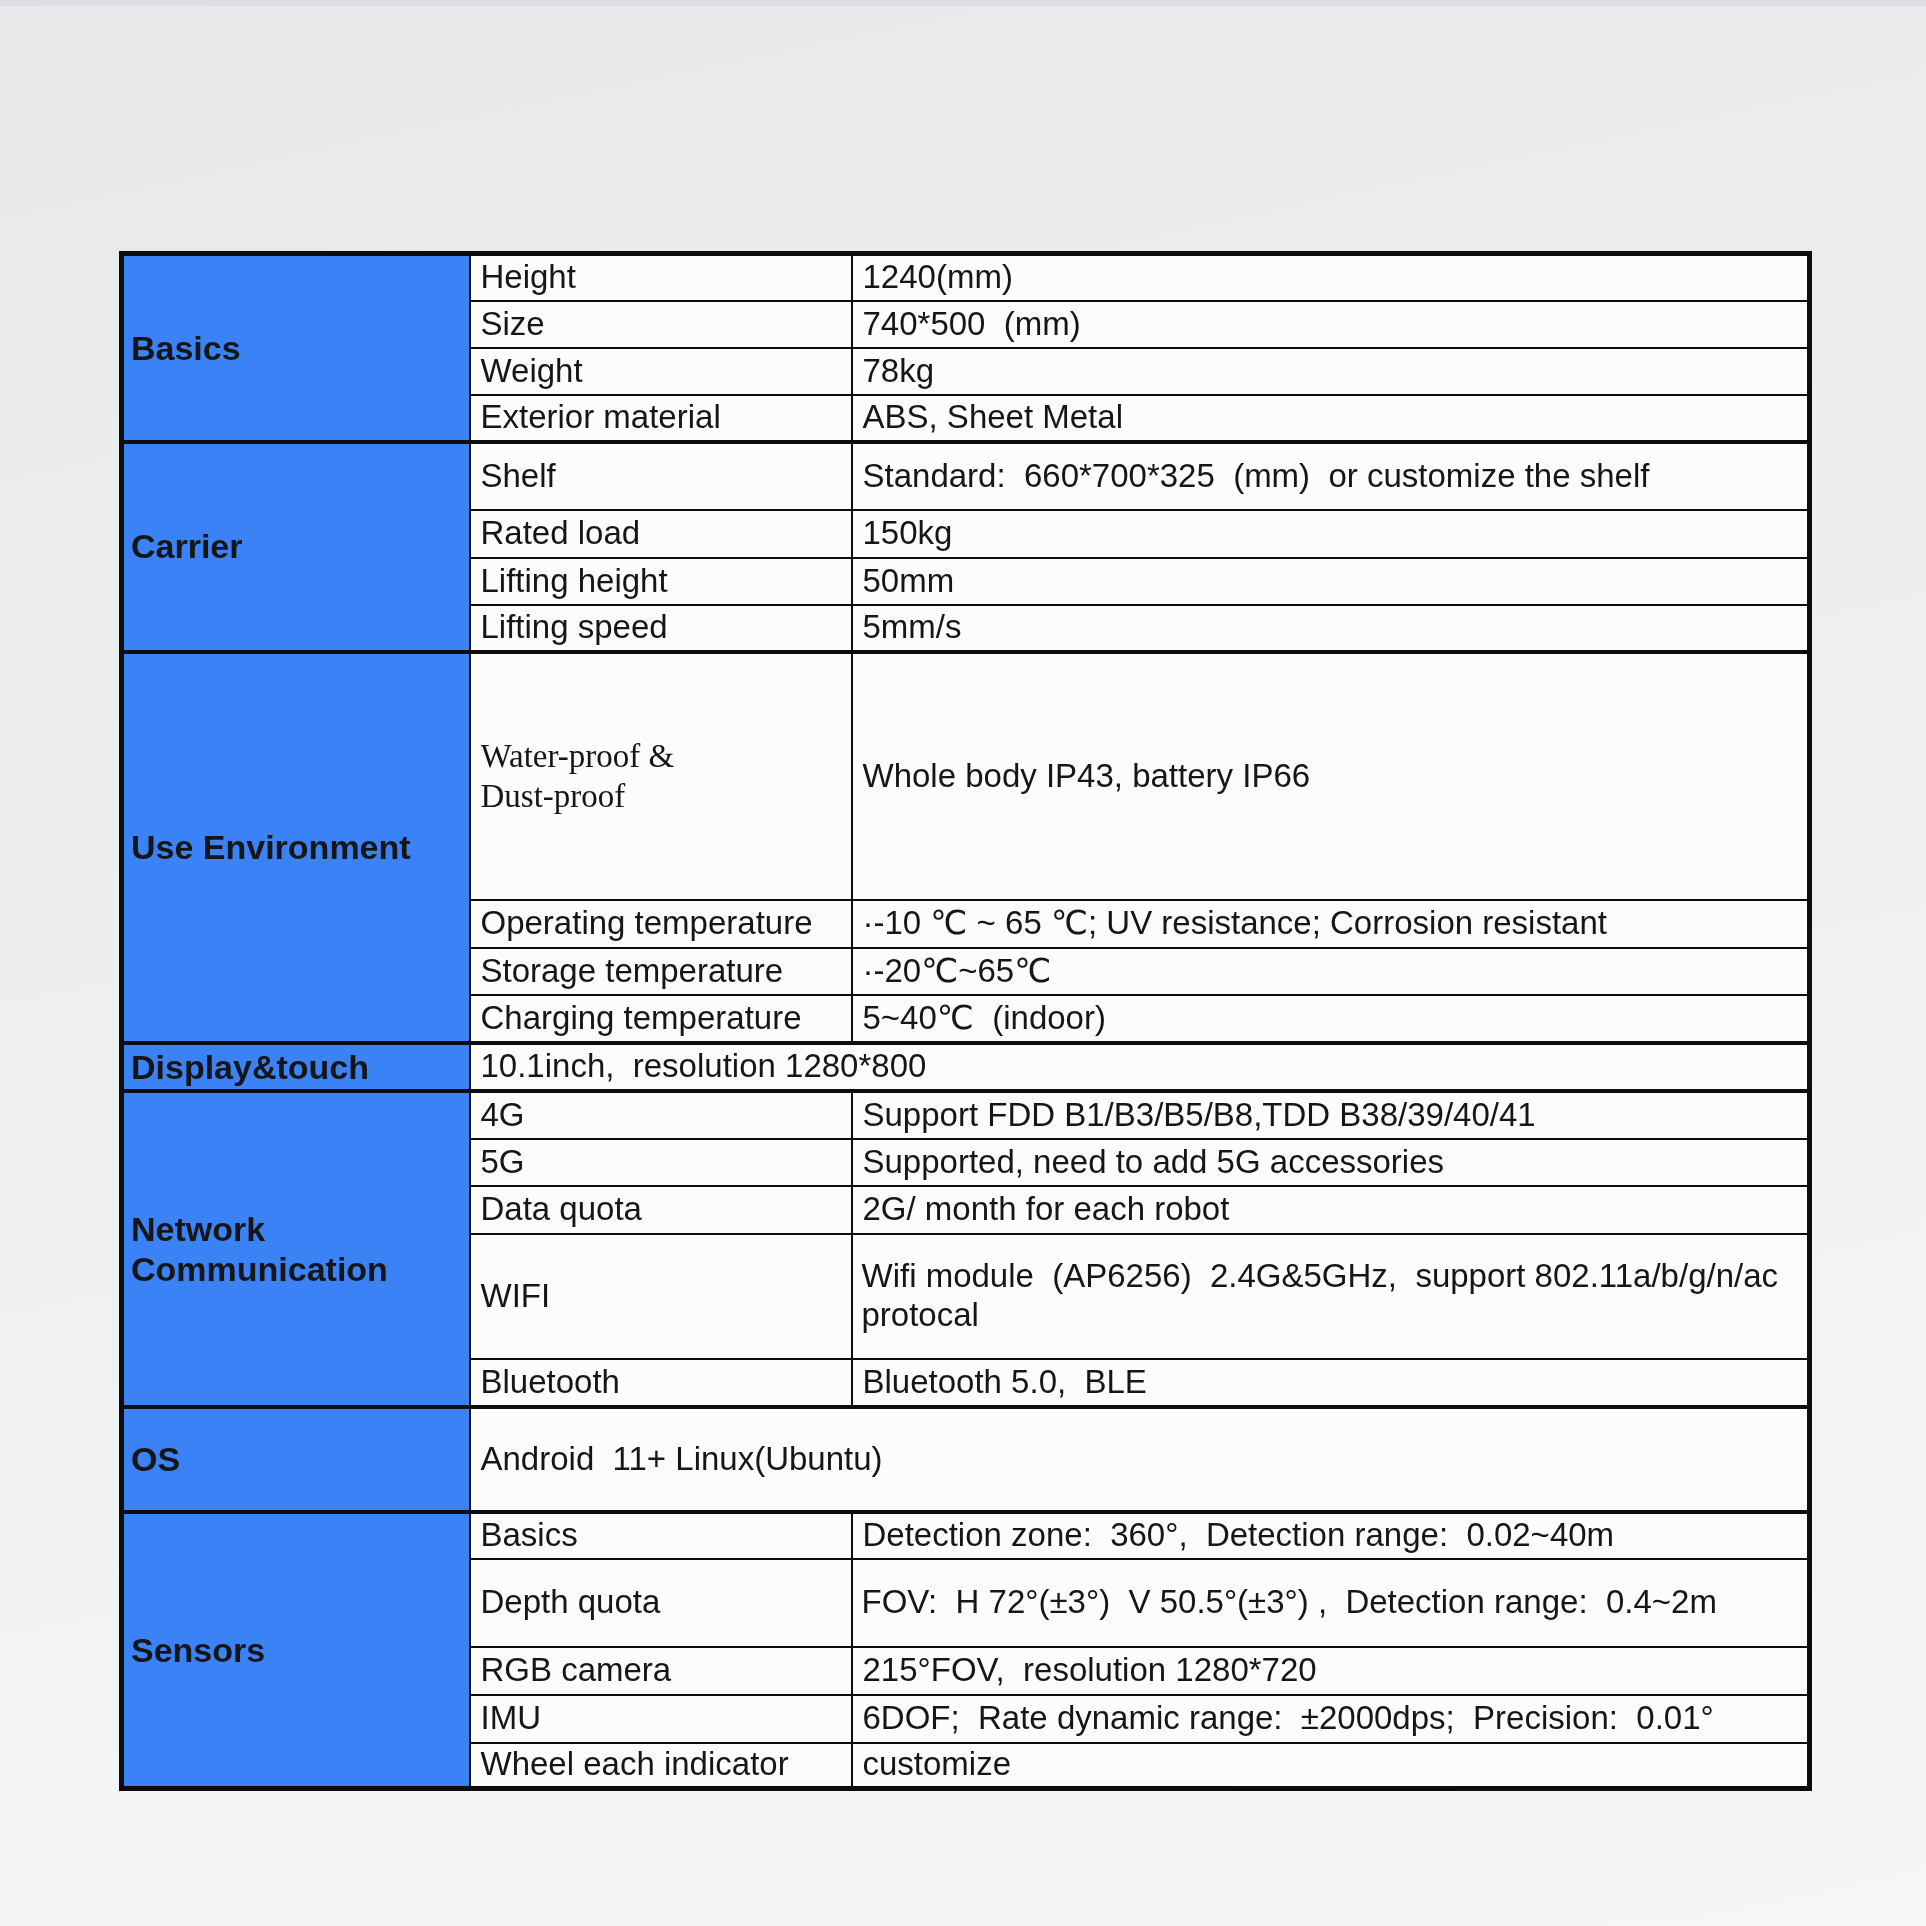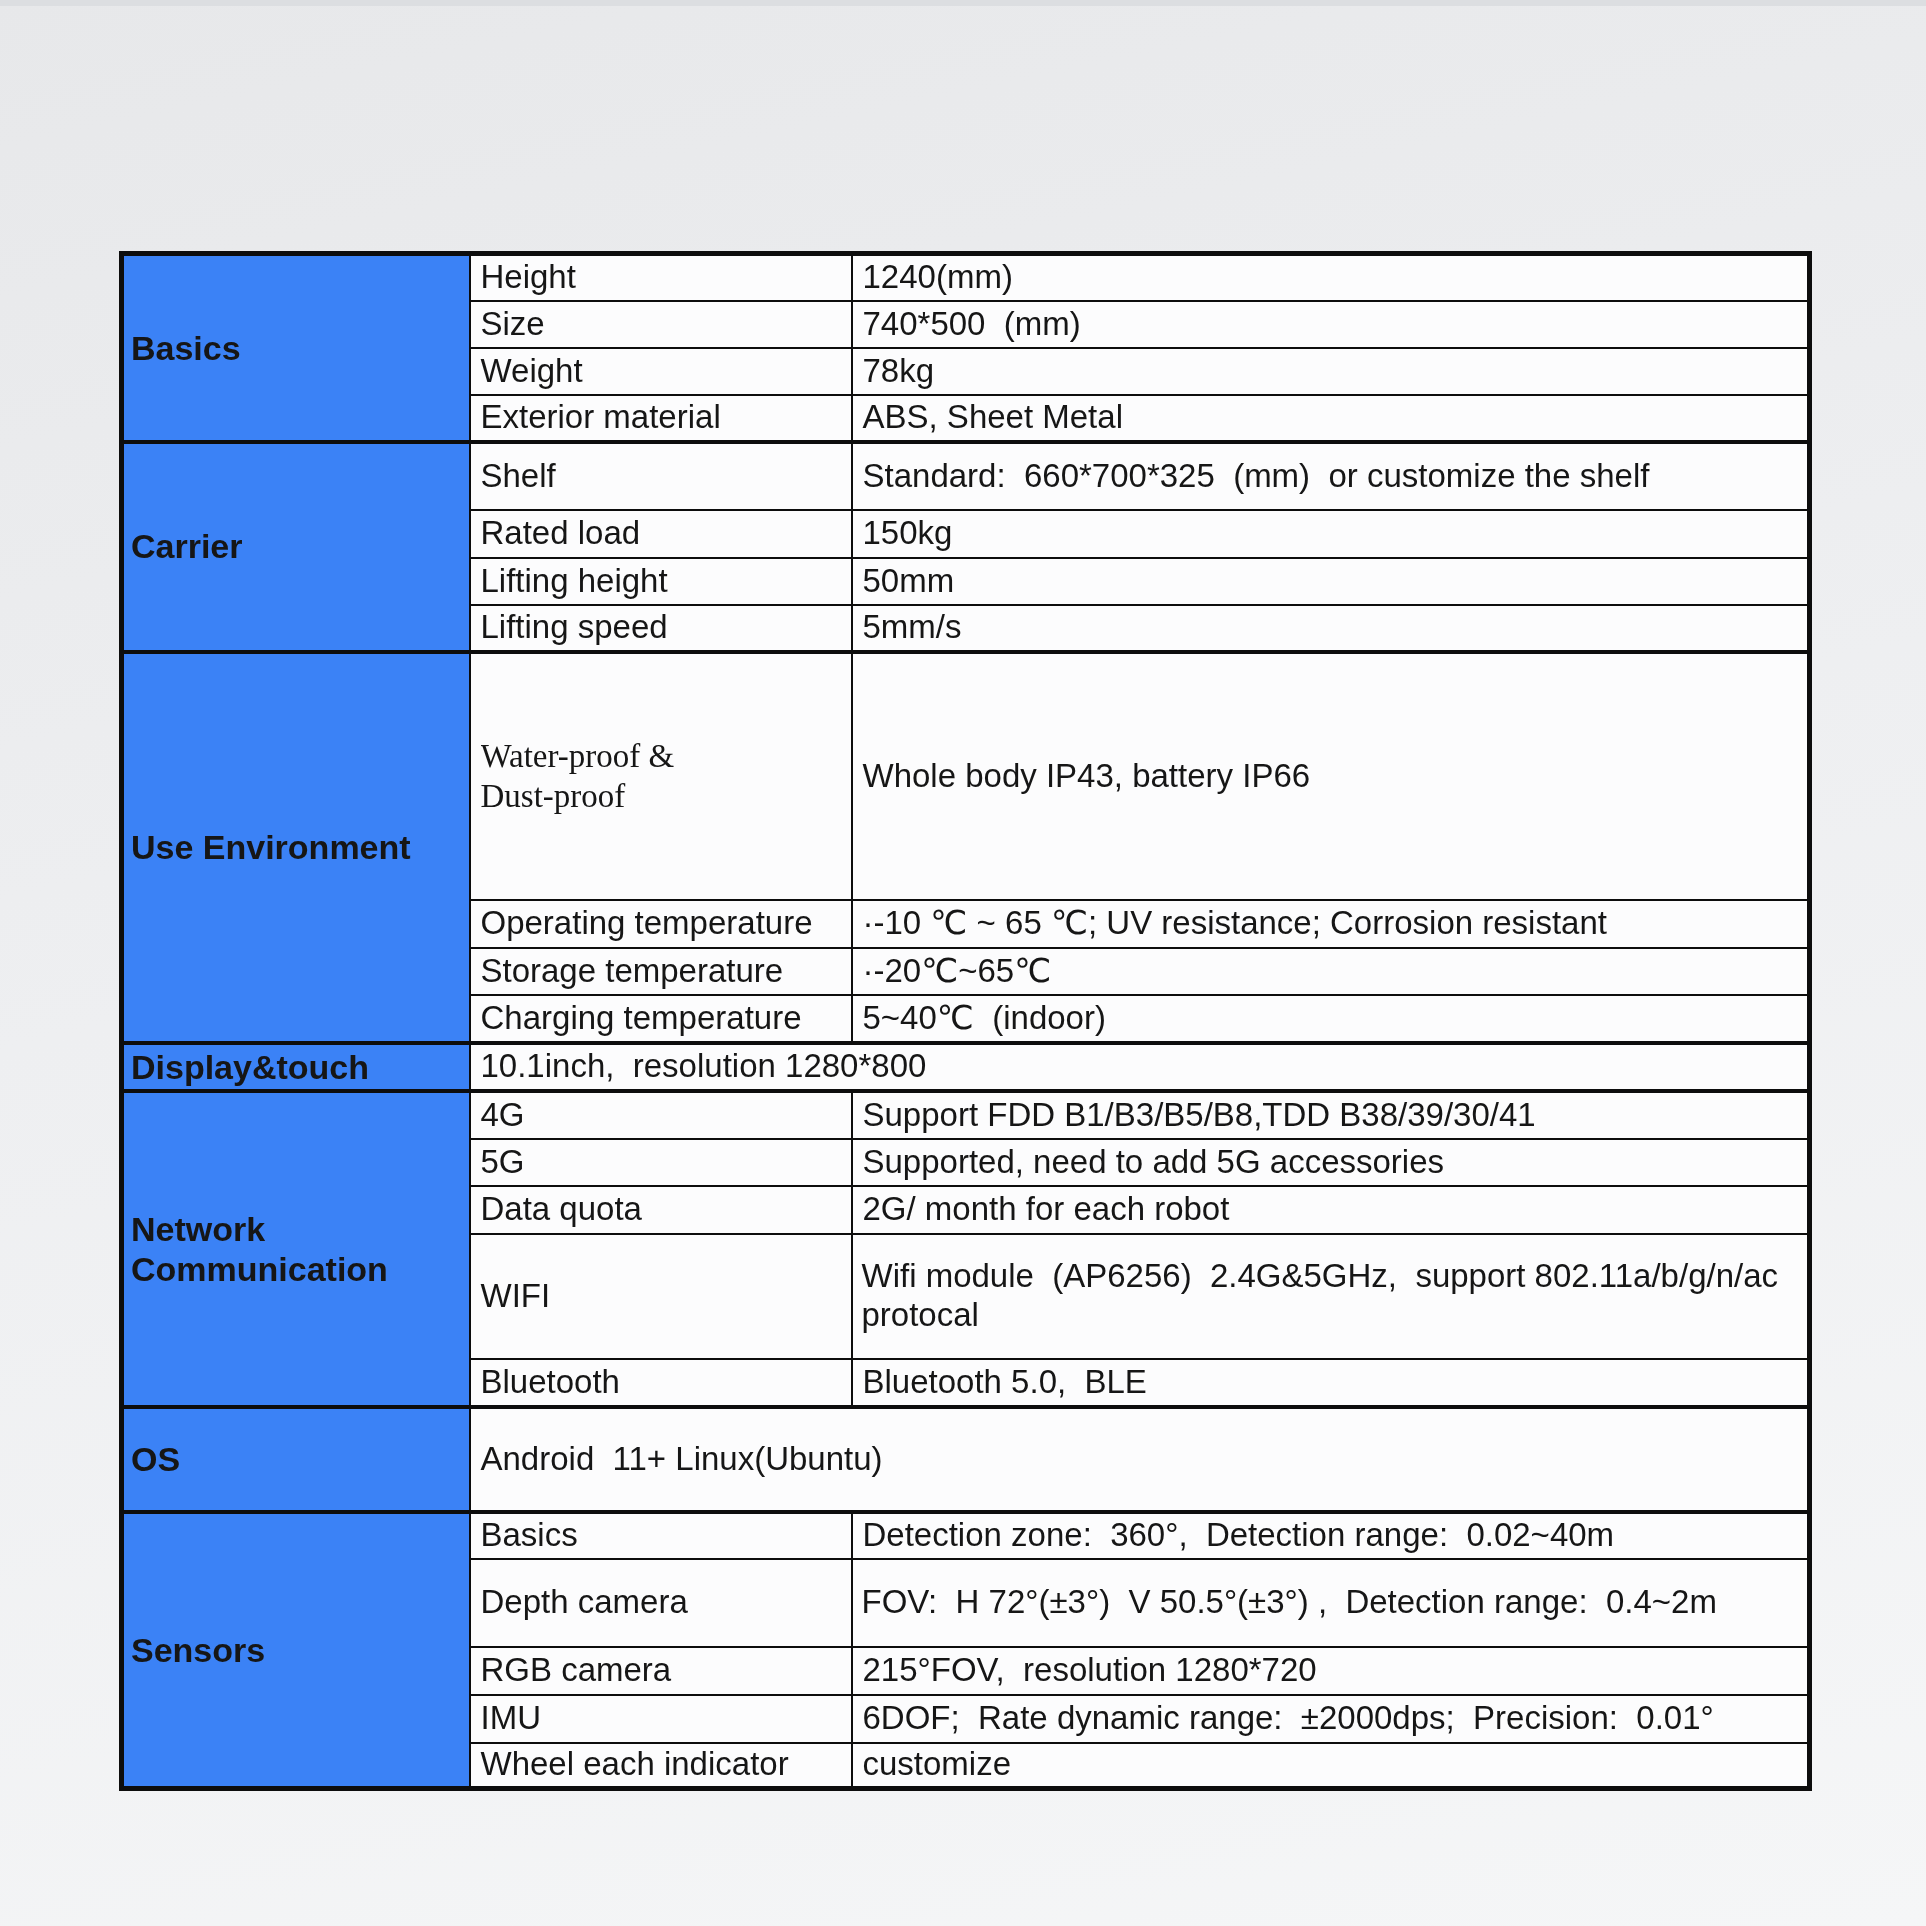--- a/index.html
+++ b/index.html
@@ -134,21 +134,21 @@
       </tr>
 
       <tr class="sec h68">
         <th class="cat">Display&amp;touch</th>
         <td class="value" colspan="2">10.1inch,  resolution 1280*800</td>
       </tr>
 
       <tr class="sec h68">
         <th class="cat" rowspan="5">Network Communication</th>
         <td class="param">4G</td>
-        <td class="value">Support FDD B1/B3/B5/B8,TDD B38/39/30/41</td>
+        <td class="value">Support FDD B1/B3/B5/B8,TDD B38/39/40/41</td>
       </tr>
       <tr class="h66">
         <td class="param">5G</td>
         <td class="value">Supported, need to add 5G accessories</td>
       </tr>
       <tr class="h68">
         <td class="param">Data quota</td>
         <td class="value">2G/ month for each robot</td>
       </tr>
       <tr class="h144">
@@ -164,21 +164,21 @@
         <th class="cat">OS</th>
         <td class="value" colspan="2">Android  11+ Linux(Ubuntu)</td>
       </tr>
 
       <tr class="sec h66">
         <th class="cat" rowspan="5">Sensors</th>
         <td class="param">Basics</td>
         <td class="value">Detection zone:  360°,  Detection range:  0.02~40m</td>
       </tr>
       <tr class="h124">
-        <td class="param">Depth camera</td>
+        <td class="param">Depth quota</td>
         <td class="value wrap">FOV:  H 72°(±3°)  V 50.5°(±3°) ,  Detection range:  0.4~2m</td>
       </tr>
       <tr class="h68">
         <td class="param">RGB camera</td>
         <td class="value">215°FOV,  resolution 1280*720</td>
       </tr>
       <tr class="h68">
         <td class="param">IMU</td>
         <td class="value">6DOF;  Rate dynamic range:  ±2000dps;  Precision:  0.01°</td>
       </tr>

